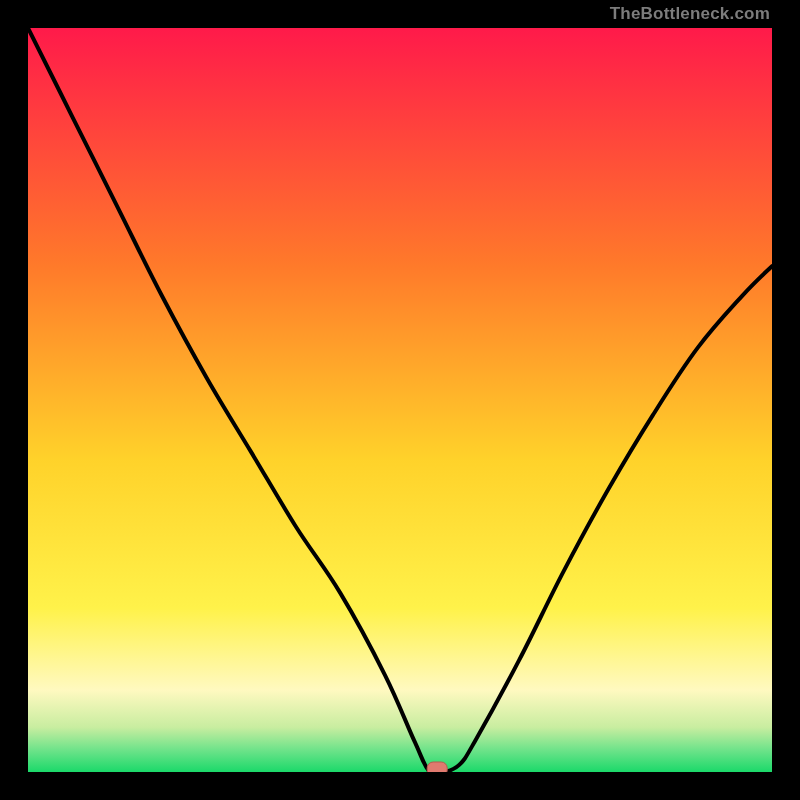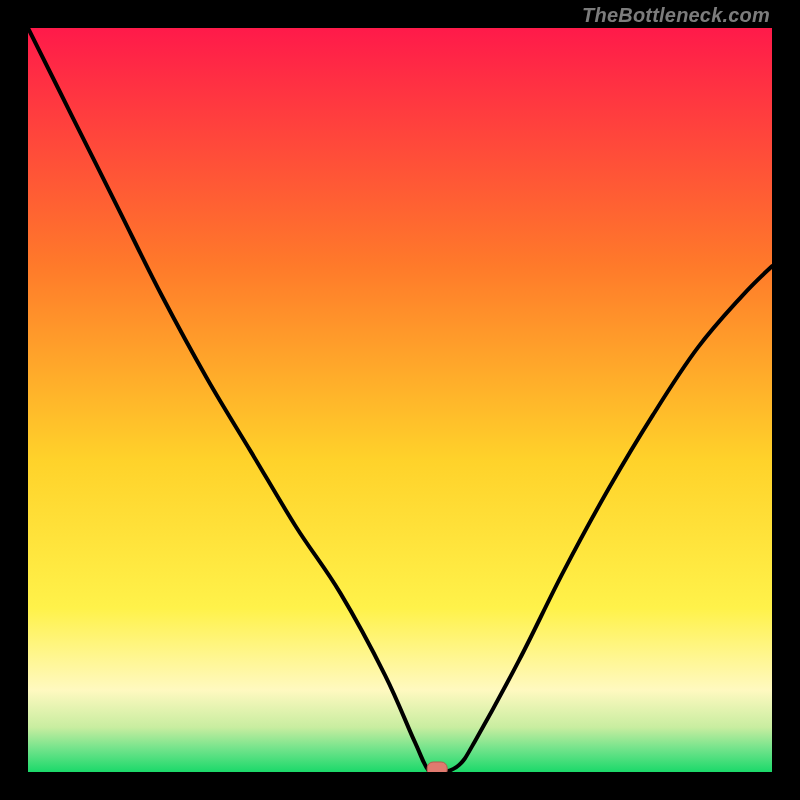--- a/index.html
+++ b/index.html
@@ -30,25 +30,24 @@
   }
   .curve-svg {
     position: absolute;
     inset: 0;
   }
   .watermark {
     position: absolute;
     top: 4px;
     right: 30px;
     font-family: Arial, Helvetica, sans-serif;
-    font-size: 20px;
+    font-size: 17px;
     font-weight: 600;
     color: #7c7c7c;
     letter-spacing: 0.2px;
-    font-style: italic;
   }
 </style>
 </head>
 <body>
 <div class="frame">
 
   <div class="watermark">TheBottleneck.com</div>
 
   <div class="plot-area">
     <svg class="gradient" viewBox="0 0 744 744" preserveAspectRatio="none">

